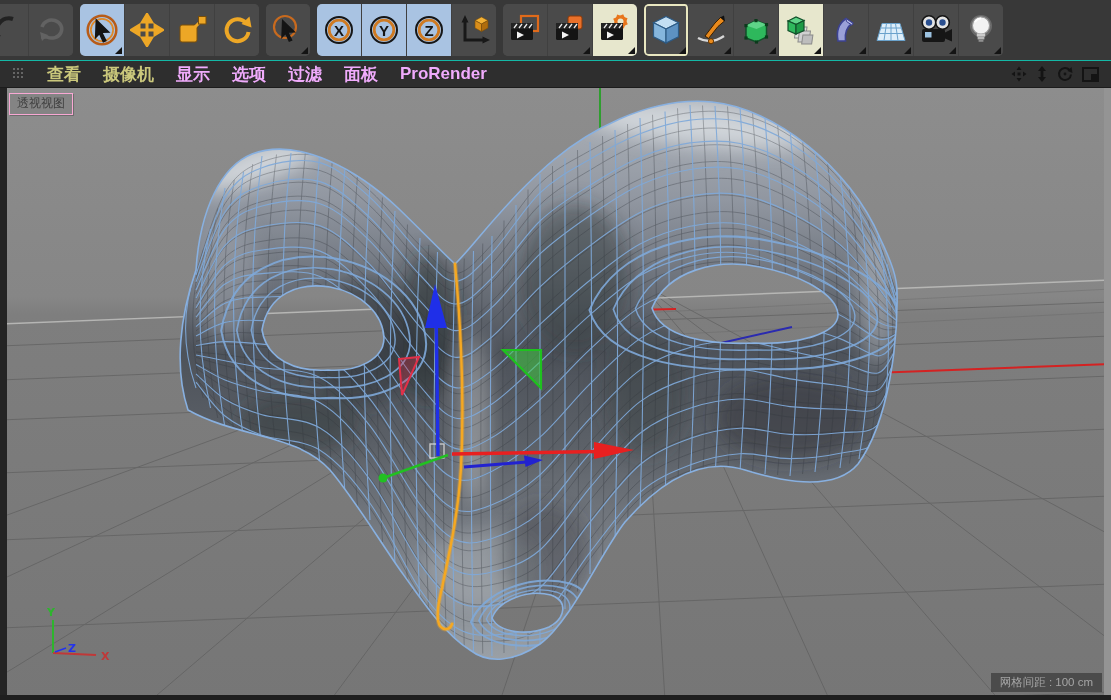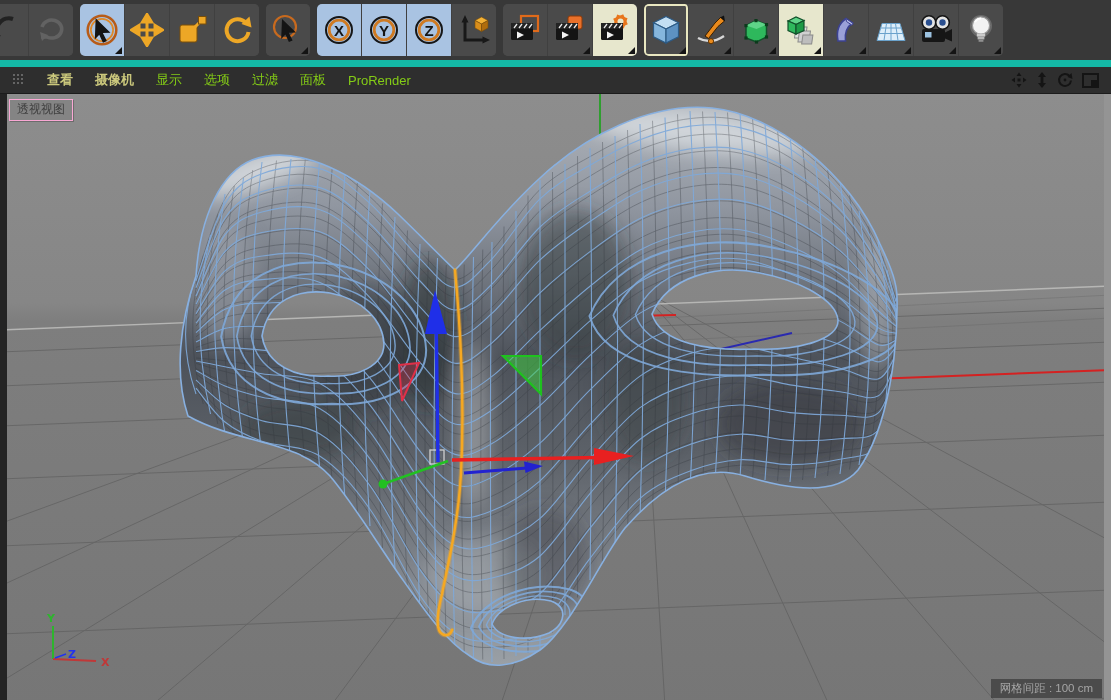--- a/index.html
+++ b/index.html
@@ -15,24 +15,24 @@
   .tbtn:last-child{border-right:none;}
   .tbtn.blue{background:#a9c3e2;}
   .tbtn.cream{background:#e7e7cd;}
   .tbtn.outl{box-shadow:inset 0 0 0 2px #e9e7c0;border-radius:4px;}
   .tbtn .corner{position:absolute;right:2px;bottom:2px;width:0;height:0;
         border-left:7px solid transparent;border-bottom:7px solid #141414;}
   .tbtn .xyztxt{position:absolute;left:0;top:0;width:100%;height:100%;display:flex;
         align-items:center;justify-content:center;font-weight:bold;font-size:15px;color:#141414;}
 
   
-  .menubar{height:26px;background:#2e2e2e;border-top:7px solid #14b8a6;border-bottom:1px solid #1c1c1c;
-        display:flex;align-items:center;font-size:13px;}
+  .menubar{height:26px;background:#2e2e2e;border-top:1px solid #14b8a6;border-bottom:1px solid #1c1c1c;
+        display:flex;align-items:center;font-size:17px;}
   .grip{margin:0 10px 0 12px;display:flex;}
-  .mitem{padding:0 11px;color:#84cc16;cursor:default;}
+  .mitem{padding:0 11px;color:#f0abfc;cursor:default;font-weight:bold;}
   .mitem.hl{color:#cbc87c;font-weight:bold;}
   .mnav{margin-left:auto;display:flex;align-items:center;gap:9px;margin-right:12px;}
   .mnav svg{display:block;}
 
   
   .viewport{position:relative;width:1111px;height:613px;overflow:hidden;background:#7f7f7f;}
   .scene{position:absolute;left:0;top:0;}
   .vplabel{position:absolute;left:9px;top:5px;padding:1px 7px 2px;font-size:12px;color:#404040;
         background:rgba(128,128,128,.65);border:1px solid #f9a8d4;box-shadow:1px 1px 0 rgba(60,60,60,.4);}
   .status{position:absolute;right:9px;bottom:9px;padding:2px 9px;font-size:11.5px;color:#a5a5a5;

